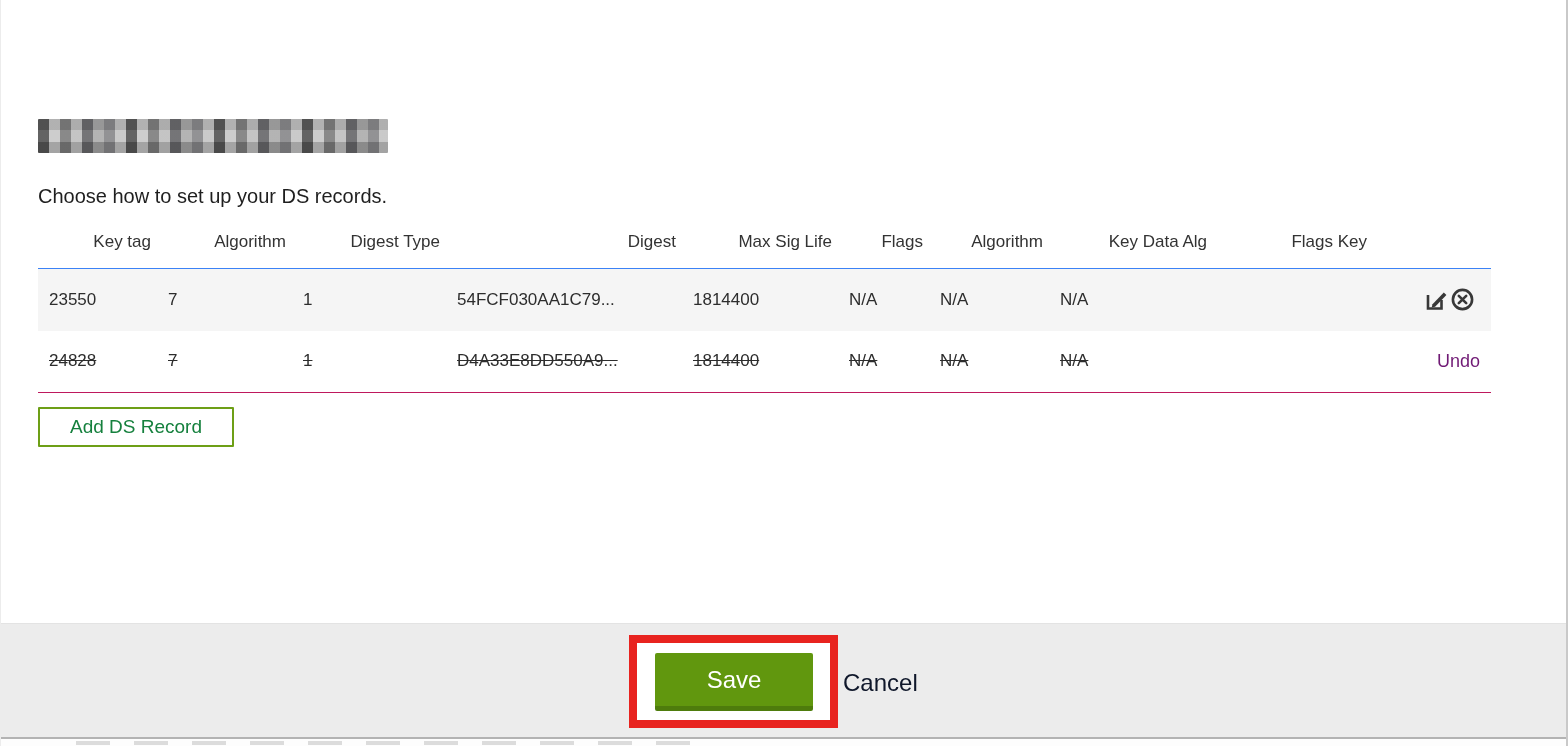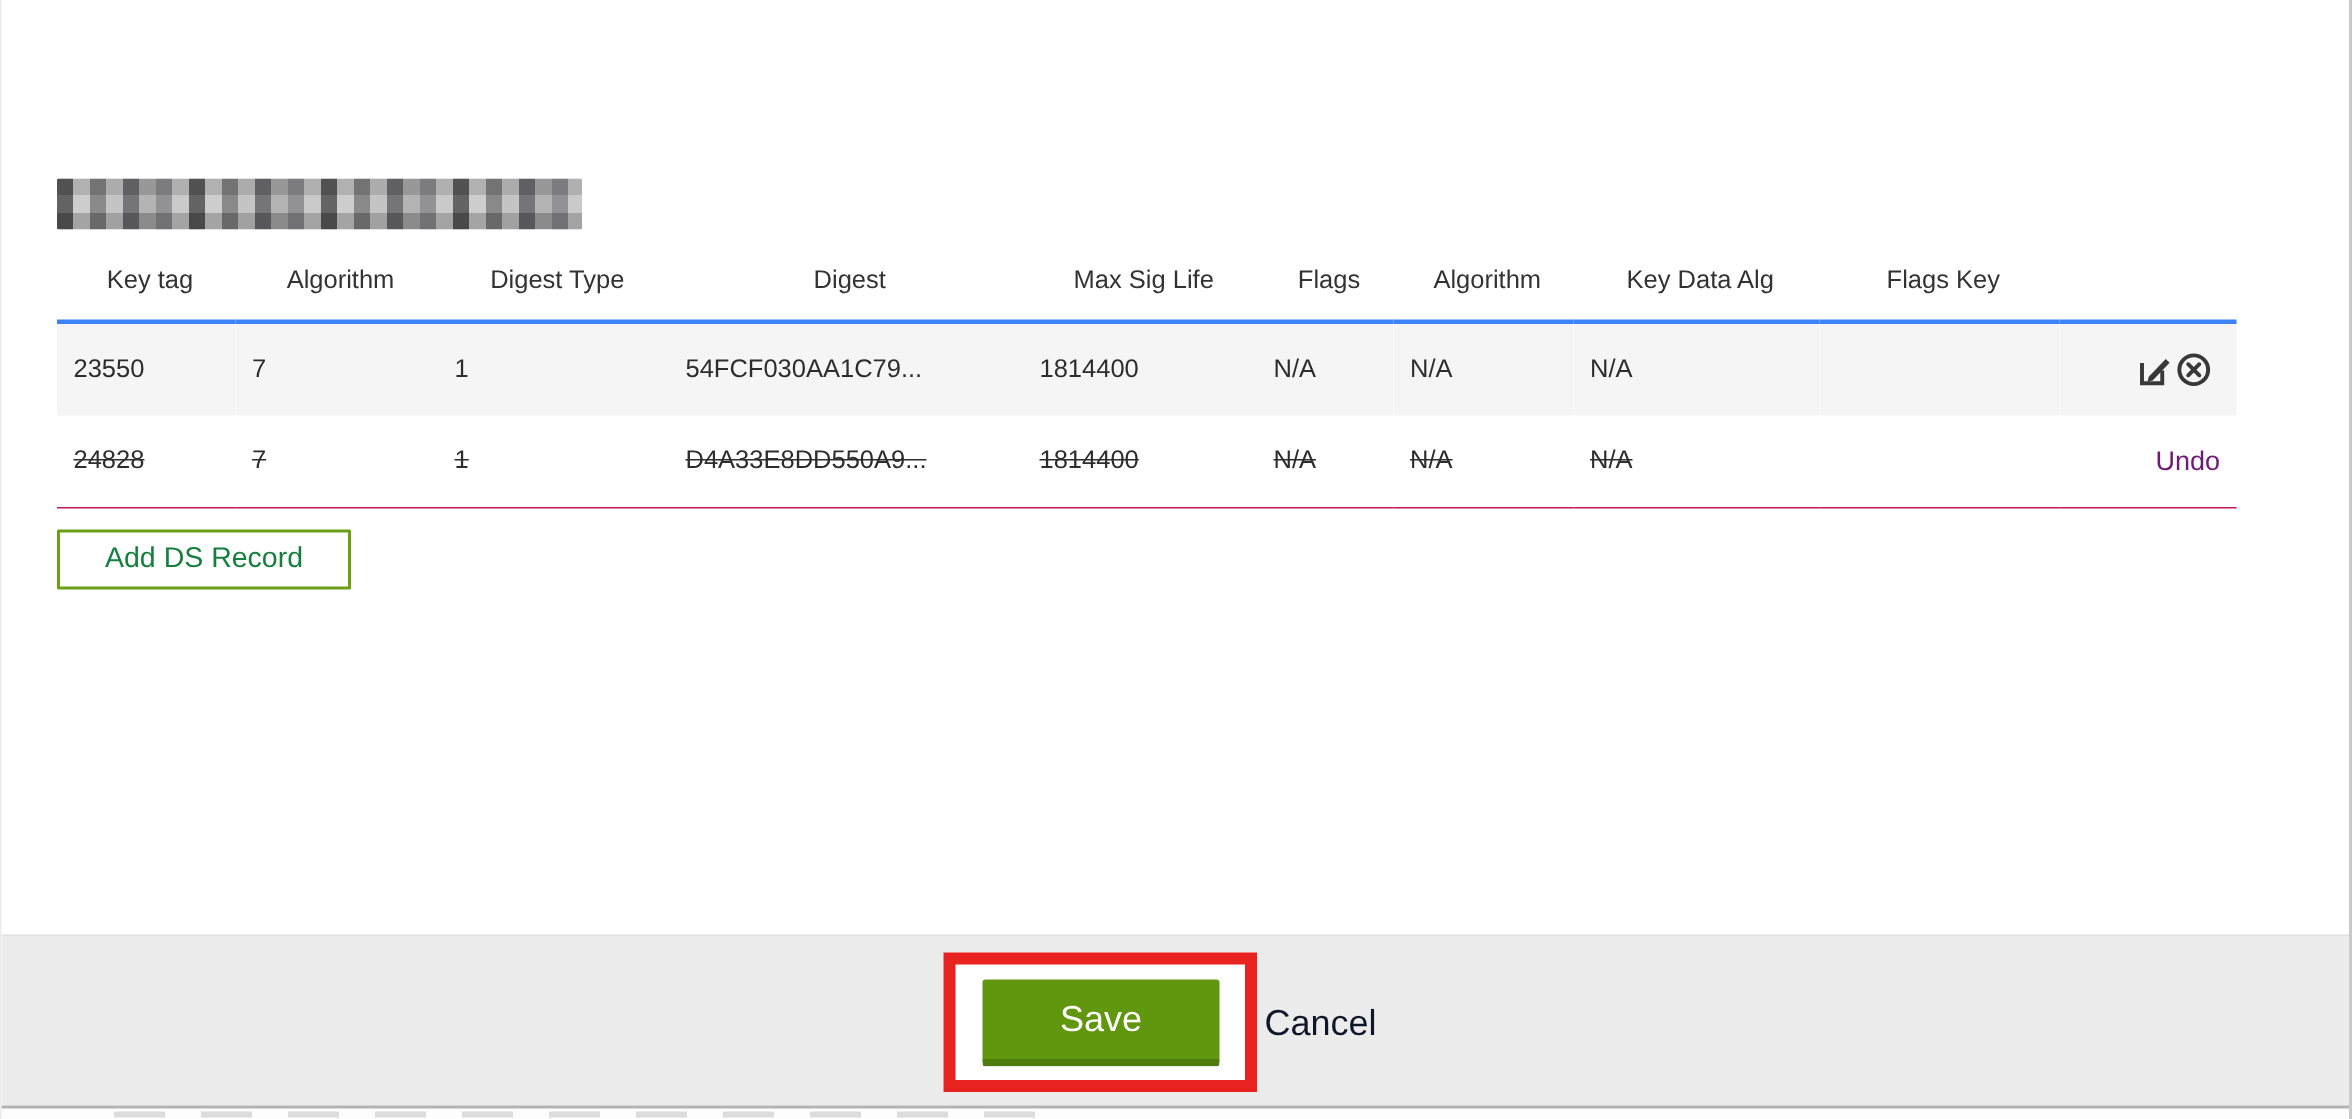--- a/index.html
+++ b/index.html
@@ -30,25 +30,25 @@
         rgba(80,80,80,.45) 22px 33px, rgba(215,215,215,.40) 33px 44px,
         rgba(50,50,55,.50) 44px 55px, rgba(170,170,170,.30) 55px 66px,
         rgba(100,100,105,.45) 66px 77px, rgba(235,235,235,.35) 77px 88px),
       repeating-linear-gradient(180deg, #909090 0 11px, #b8b8b8 11px 23px, #7d7d7d 23px 34px);
   }
   .subtitle { margin-top:32px; font-size:20px; color:#1f1f1f; }
 
   
   table.ds-table { border-collapse:collapse; table-layout:fixed; width:1453px; margin-top:12px; font-size:17px; color:#2d2d2d; }
   .ds-table th {
-    text-align:center; font-weight:400; color:#333; font-size:17px;
+    text-align:right; font-weight:400; color:#333; font-size:17px;
     padding:12px 6px 16px 11px; white-space:nowrap;
   }
   .ds-table td { padding:0 6px 0 11px; height:62px; vertical-align:middle; white-space:nowrap; overflow:hidden; }
-  .ds-table tbody tr.row-current { background:#f5f5f5; border-top:3px solid #3b82f6; }
+  .ds-table tbody tr.row-current { background:#f5f5f5; border-top:1px solid #3b82f6; }
   .ds-table tbody tr.row-deleted { background:#ffffff; border-bottom:1px solid #be185d; }
   .ds-table tbody tr.row-deleted td { text-decoration:line-through; }
   .ds-table td.actions-cell, .ds-table th.actions-cell { text-align:right; padding-right:16px; text-decoration:none; }
   .ds-table tr.row-deleted td.actions-cell { text-decoration:none; padding-right:11px; }
 
   .icon-btn { display:inline-block; width:25px; height:25px; vertical-align:middle; cursor:pointer; }
   .icon-btn + .icon-btn { margin-left:1px; }
   .undo-link { color:#701a75; font-size:18px; text-decoration:none; cursor:pointer; }
 
   
@@ -92,20 +92,21 @@
 </head>
 <body>
 
 <div class="modal">
 
 
   <div class="modal-body">
 
     <div class="redacted"></div>
 
+    <p class="subtitle">Choose how to set up your DS records.</p>
 
     <table class="ds-table">
       <colgroup>
         <col style="width:119px">
           <col style="width:135px">
           <col style="width:154px">
         <col style="width:236px">
           <col style="width:156px">
           <col style="width:91px">
         <col style="width:120px">

